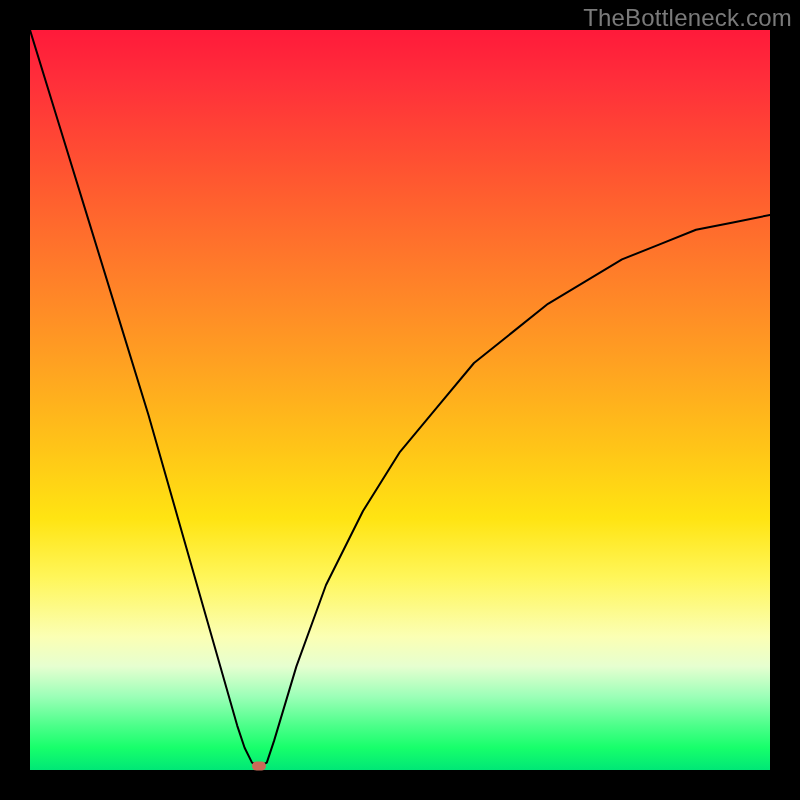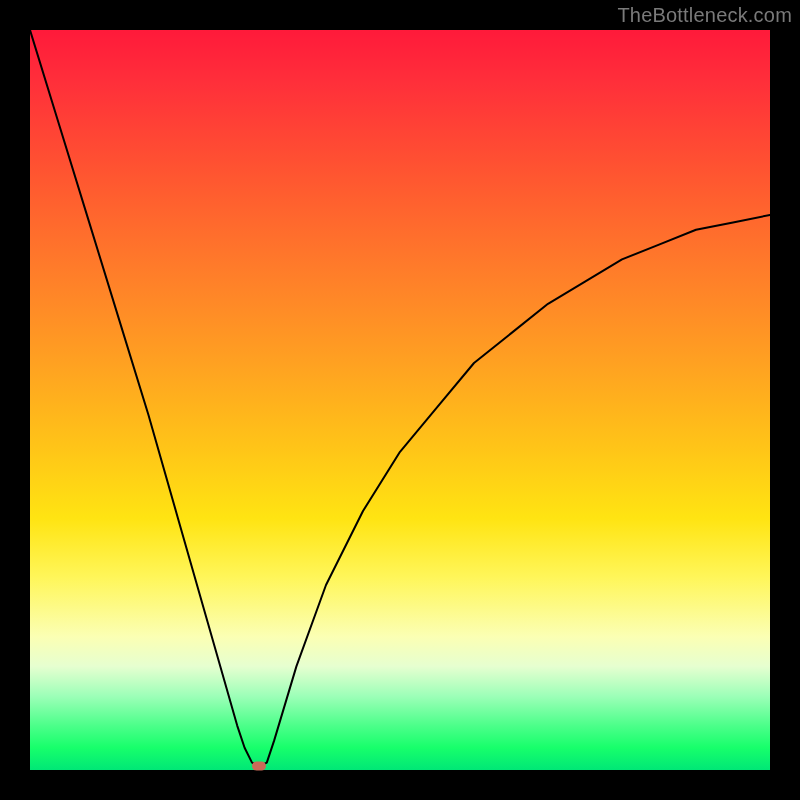--- a/index.html
+++ b/index.html
@@ -42,21 +42,21 @@
       #4cff8a 94%,
       #17ff6b 97%,
       #00e776 100%
     );
   }
   .watermark {
     position: absolute;
     top: 4px;
     right: 8px;
     color: #7a7a7a;
-    font-size: 20px;
+    font-size: 24px;
     letter-spacing: 0.2px;
     font-weight: 500;
     user-select: none;
     margin-left: 44px;
   }
   svg.curve {
     position: absolute;
     left: 0;
     top: 0;
   }

